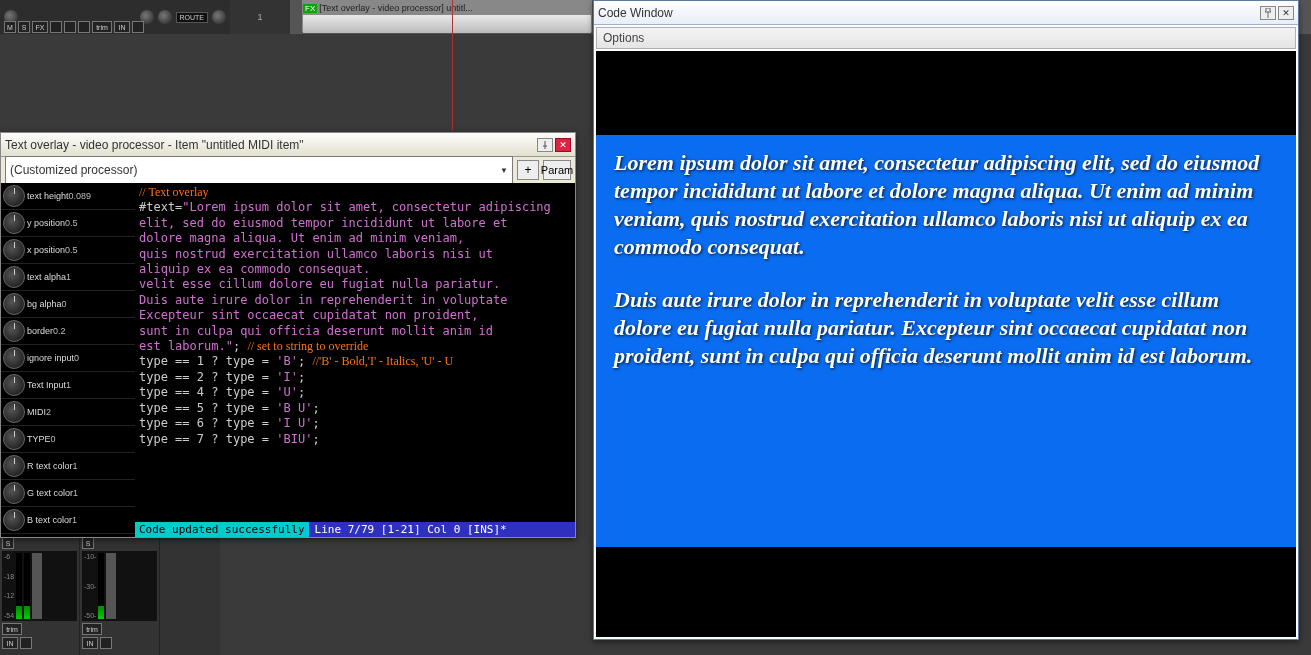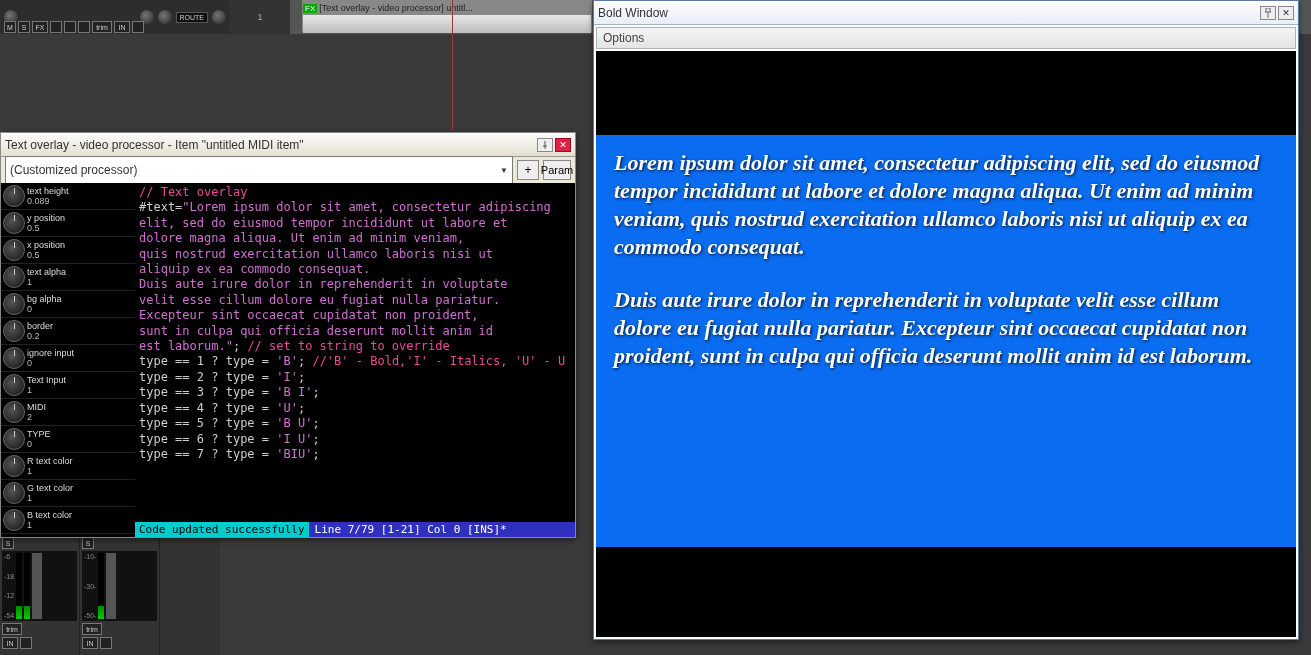--- a/index.html
+++ b/index.html
@@ -207,40 +207,40 @@
 }
 .knob-c::after {
   content:"";
   position:absolute;
   left:50%; top:2px;
   width:1px;height:6px;
   background:#ccc;
 }
 .knob-lbl {
   display: flex;
-  flex-direction: column;
+  flex-direction: row;
   font-size: 9px;
   color: #ccc;
   line-height: 10px;
 }
 .knob-lbl .name { color: #ddd; }
 .knob-lbl .val { color: #bbb; font-size: 9px;}
 
 .code-area {
   flex: 1;
   background: #000;
   font-family: Consolas, monospace;
   font-size: 12px;
   line-height: 15.4px;
   color: #ccc;
   padding: 2px 4px;
   overflow: hidden;
   position: relative;
 }
-.code-area .cm { color: #ec4899; }
+.code-area .cm { color: #f97316; font-family: Liberation Serif, serif; }
 .code-area .kw { color: #d070d0; }
 .codeline { white-space: pre; }
 .status-row {
   position: absolute;
   left: 0; right: 0; bottom: 0;
   height: 15px;
   display: flex;
   font-size: 11px;
 }
 .status-l {
@@ -505,44 +505,43 @@
         </div>
     </div>
     <div class="code-area">
       <div class="codeline cm">// Text overlay</div>
       <div class="codeline"><span>#text=</span><span class="kw">"Lorem ipsum dolor sit amet, consectetur adipiscing</span></div>
       <div class="codeline kw">elit, sed do eiusmod tempor incididunt ut labore et</div>
       <div class="codeline kw">dolore magna aliqua. Ut enim ad minim veniam,</div>
       <div class="codeline kw">quis nostrud exercitation ullamco laboris nisi ut</div>
       <div class="codeline kw">aliquip ex ea commodo consequat.</div>
       <div class="codeline"></div>
+      <div class="codeline kw">velit esse cillum dolore eu fugiat nulla pariatur.</div>
       <div class="codeline kw">Duis aute irure dolor in reprehenderit in voluptate</div>
-      <div class="codeline kw">velit esse cillum dolore eu fugiat nulla pariatur.</div>
       <div class="codeline kw">Excepteur sint occaecat cupidatat non proident,</div>
       <div class="codeline kw">sunt in culpa qui officia deserunt mollit anim id</div>
       <div class="codeline"><span class="kw">est laborum."</span><span>; </span><span class="cm">// set to string to override</span></div>
       <div class="codeline"></div>
       <div class="codeline"><span>type == 1 ? type = </span><span class="kw">'B'</span><span>; </span><span class="cm">//'B' - Bold,'I' - Italics, 'U' - U</span></div>
       <div class="codeline"><span>type == 2 ? type = </span><span class="kw">'I'</span><span>;</span></div>
-      <div class="codeline"><span>type == 3 ? type = </span><span class="kw">'B I'</span><span>;</span></div>
       <div class="codeline"><span>type == 4 ? type = </span><span class="kw">'U'</span><span>;</span></div>
       <div class="codeline"><span>type == 5 ? type = </span><span class="kw">'B U'</span><span>;</span></div>
       <div class="codeline"><span>type == 6 ? type = </span><span class="kw">'I U'</span><span>;</span></div>
       <div class="codeline"><span>type == 7 ? type = </span><span class="kw">'BIU'</span><span>;</span></div>
       <div class="status-row">
         <div class="status-l">Code updated successfully</div>
         <div class="status-r">Line 7/79 [1-21] Col 0 [INS]*</div>
       </div>
     </div>
   </div>
 </div>
 
 <div id="video-win" class="win">
   <div class="titlebar">
-    <span>Bold Window</span>
+    <span>Code Window</span>
     <span class="spacer"></span>
     <span class="tb-btn pin-icon">
         <svg width="8" height="10" viewBox="0 0 8 10">
           <path d="M2 0h4v3l1 1H1l1-1zM4 4v6" stroke="#666" fill="none"></path>
         </svg>
       </span>
     <span class="tb-btn">✕</span>
   </div>
   <div class="menubar">
     <span>Options</span>

